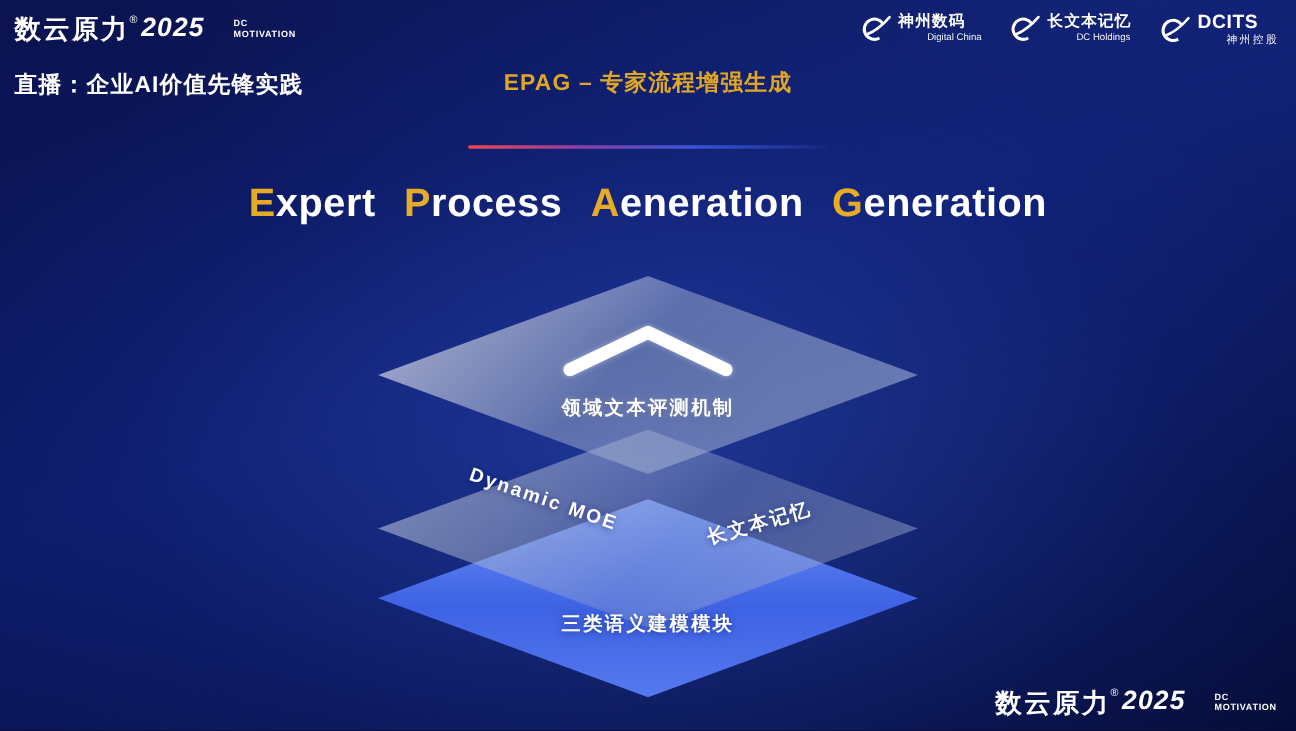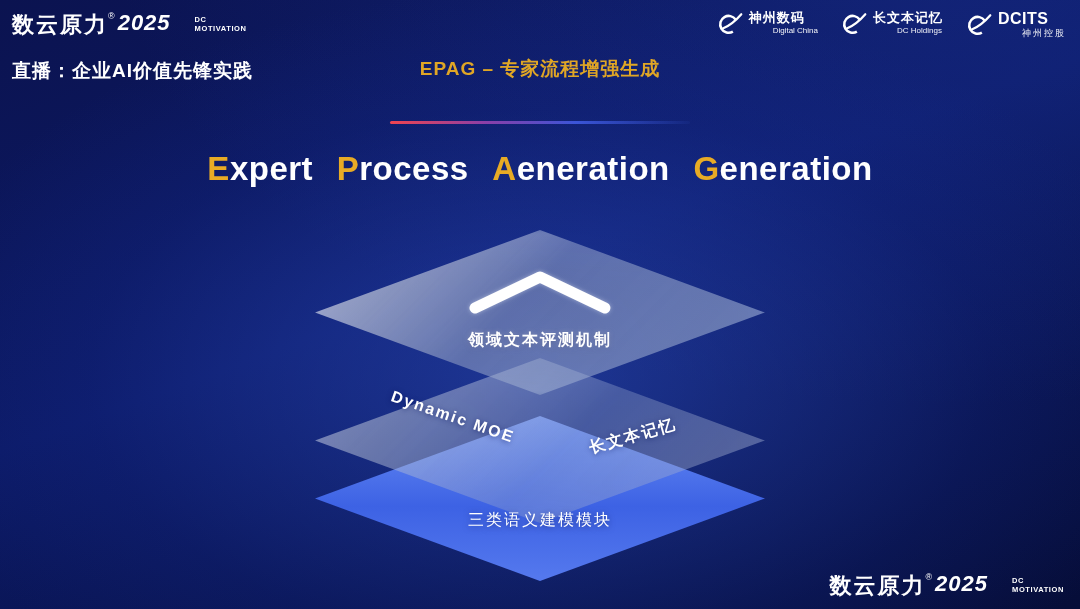--- a/index.html
+++ b/index.html
@@ -64,21 +64,21 @@
   .chevron { position:absolute; top:32px; left:50%; transform:translateX(-50%); width:160px; height:60px; }
   .layer-top-label { position:absolute; top:100px; left:0; width:100%; text-align:center;
     font-size:16px; font-weight:bold; letter-spacing:2px; text-shadow:0 1px 5px rgba(10,20,90,0.55); }
 
   .mid-label { position:absolute; z-index:5; font-size:16px; font-weight:bold;
     letter-spacing:2px; text-shadow:0 1px 5px rgba(10,20,90,0.55); white-space:nowrap; }
   .mid-left  { top:178px; left:78px;  transform:rotate(19deg); }
   .mid-right { top:196px; left:278px; transform:rotate(-16deg); }
 
   .bottom-label { position:absolute; z-index:5; top:280px; left:0; width:100%; text-align:center;
-    font-size:16px; font-weight:normal; letter-spacing:2px; text-shadow:0 1px 6px rgba(10,20,90,0.6); }
+    font-size:16px; font-weight:bold; letter-spacing:2px; text-shadow:0 1px 6px rgba(10,20,90,0.6); }
 </style>
 </head>
 <body>
 
 <div class="slide">
 
   <div class="brand brand-tl">
     <span class="brand-cn">数云原力</span>
     <span class="brand-reg">®</span>
     <span class="brand-year">2025</span>

